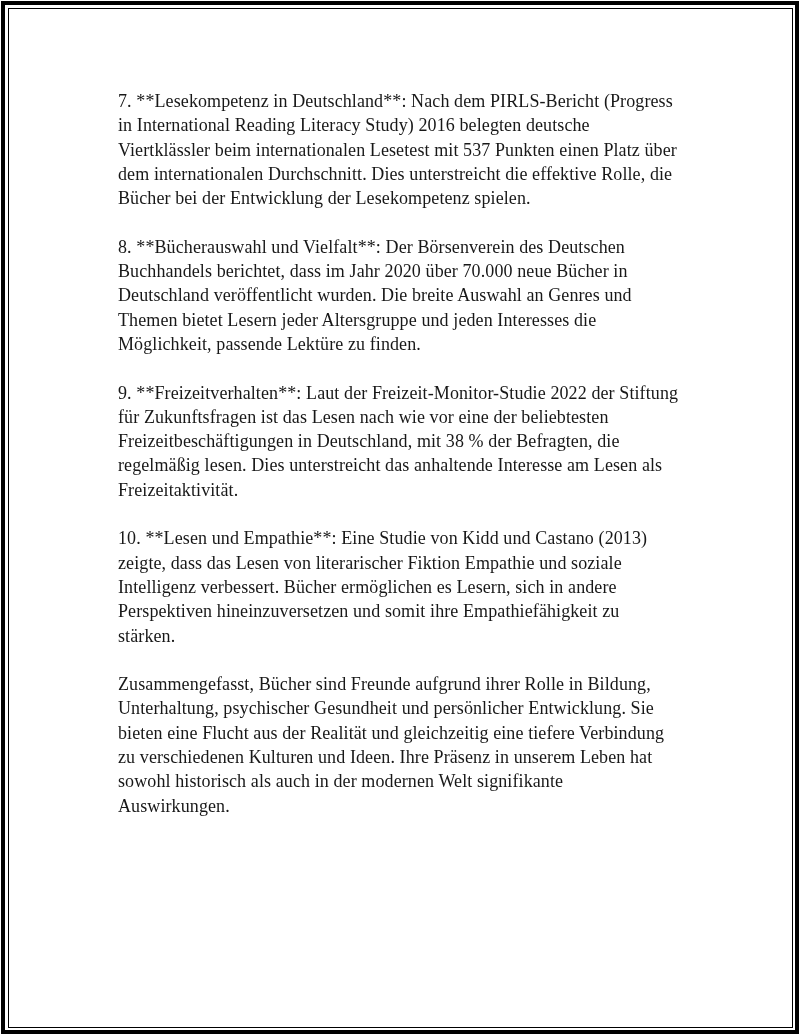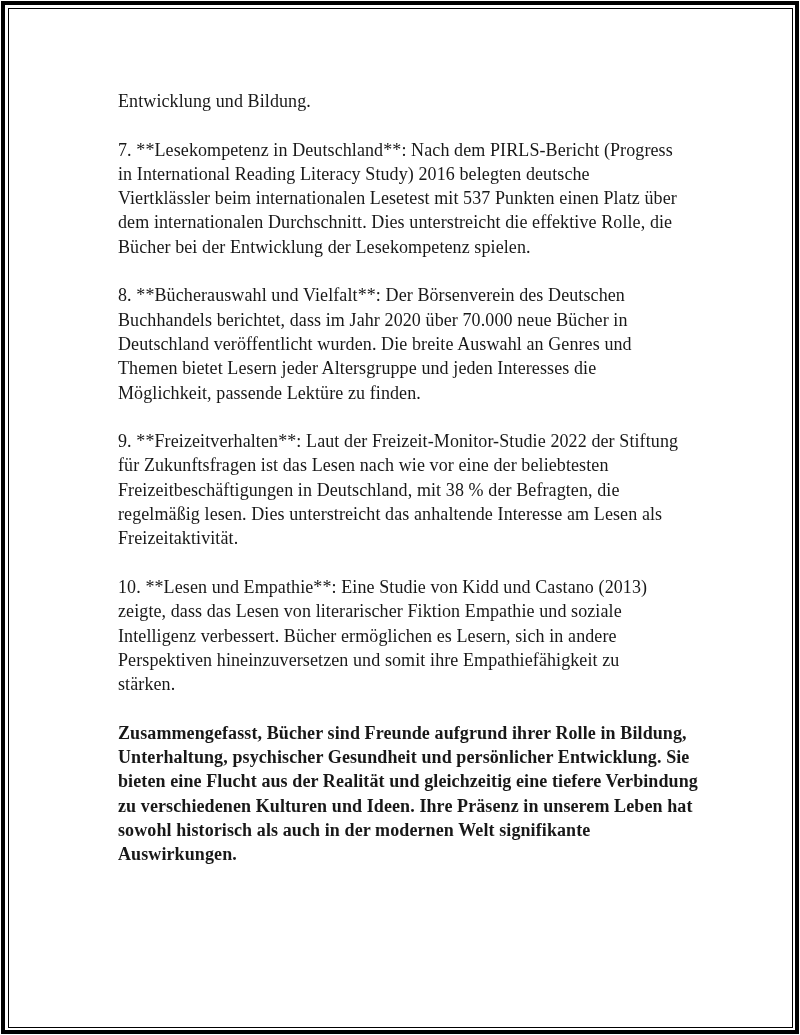--- a/index.html
+++ b/index.html
@@ -39,32 +39,30 @@
     line-height: 24.3px;
     text-align: left;
   }
   .para {
     margin: 0 0 24.3px 0;
     white-space: pre-line; 
     letter-spacing: 0.1px;
   }
   .para:last-child {
     margin-bottom: 0;
-    font-weight: bold;
   }
 </style>
 </head>
 <body>
 
 <div class="page">
   <div class="frame-outer"></div>
   <div class="frame-inner"></div>
 
   <div class="content">
-    <p class="para">Entwicklung und Bildung.</p>
     <p class="para">7. **Lesekompetenz in Deutschland**: Nach dem PIRLS-Bericht (Progress
 in International Reading Literacy Study) 2016 belegten deutsche
 Viertklässler beim internationalen Lesetest mit 537 Punkten einen Platz über
 dem internationalen Durchschnitt. Dies unterstreicht die effektive Rolle, die
 Bücher bei der Entwicklung der Lesekompetenz spielen.</p>
     <p class="para">8. **Bücherauswahl und Vielfalt**: Der Börsenverein des Deutschen
 Buchhandels berichtet, dass im Jahr 2020 über 70.000 neue Bücher in
 Deutschland veröffentlicht wurden. Die breite Auswahl an Genres und
 Themen bietet Lesern jeder Altersgruppe und jeden Interesses die
 Möglichkeit, passende Lektüre zu finden.</p>

